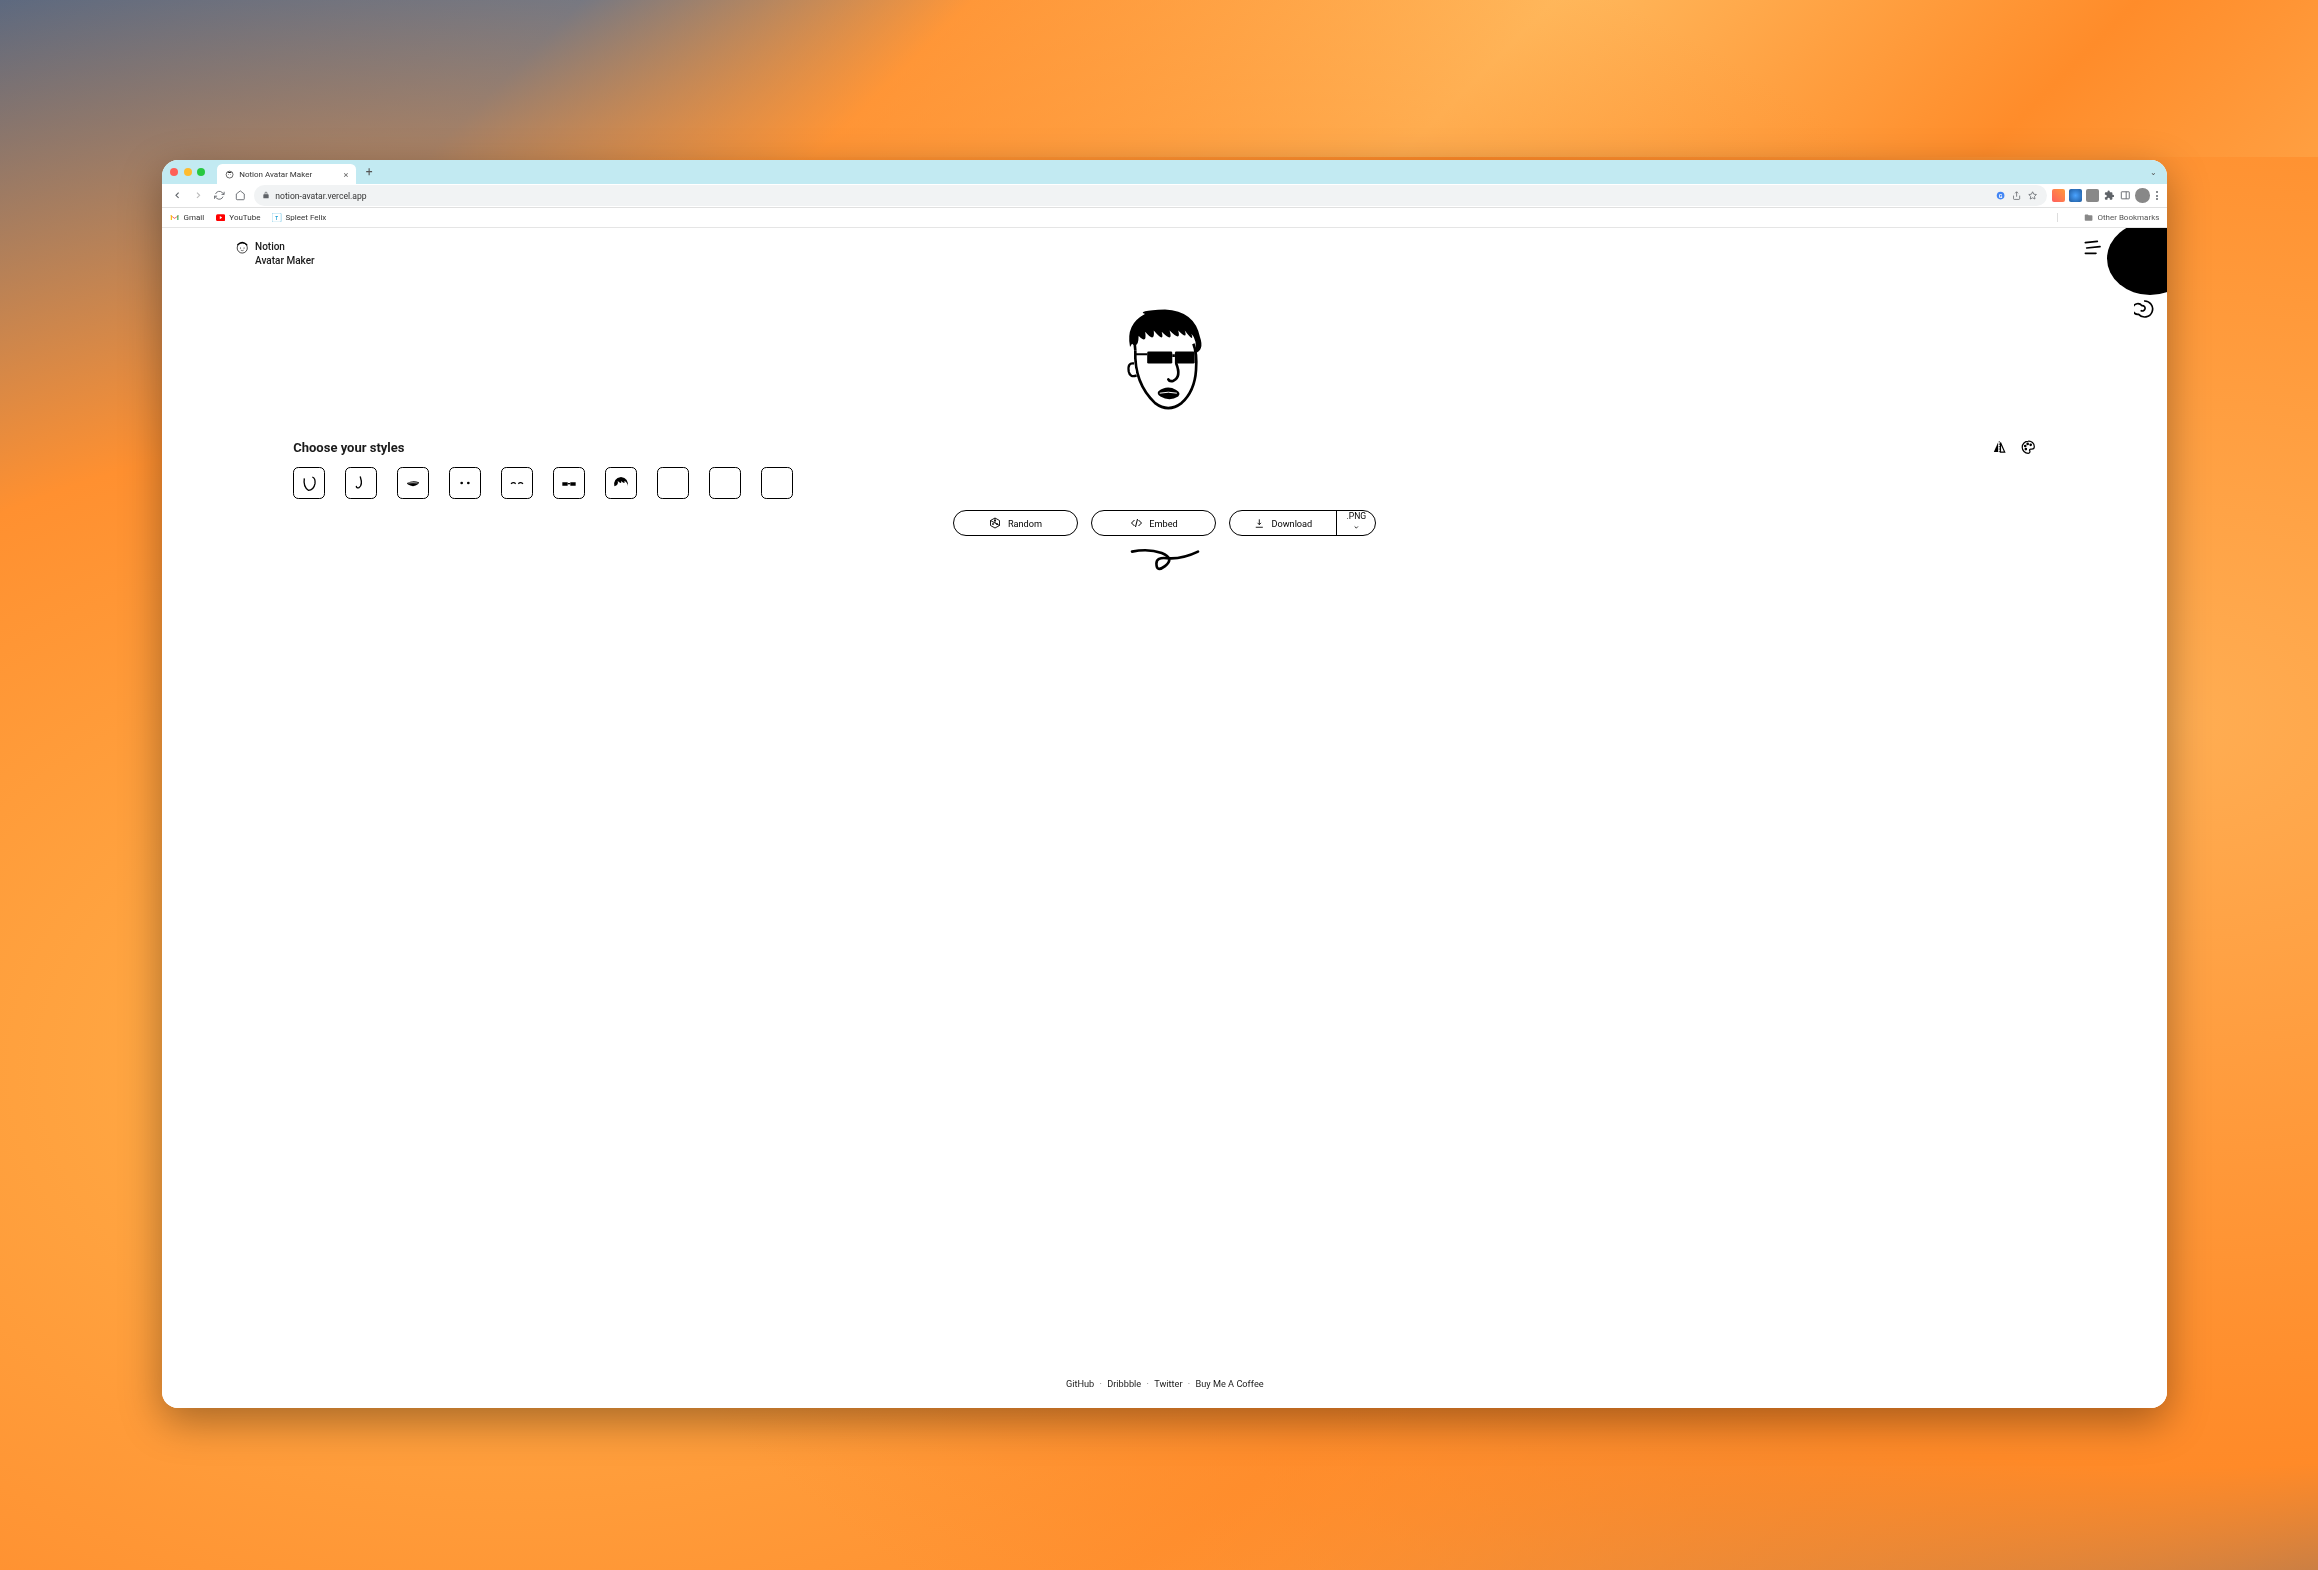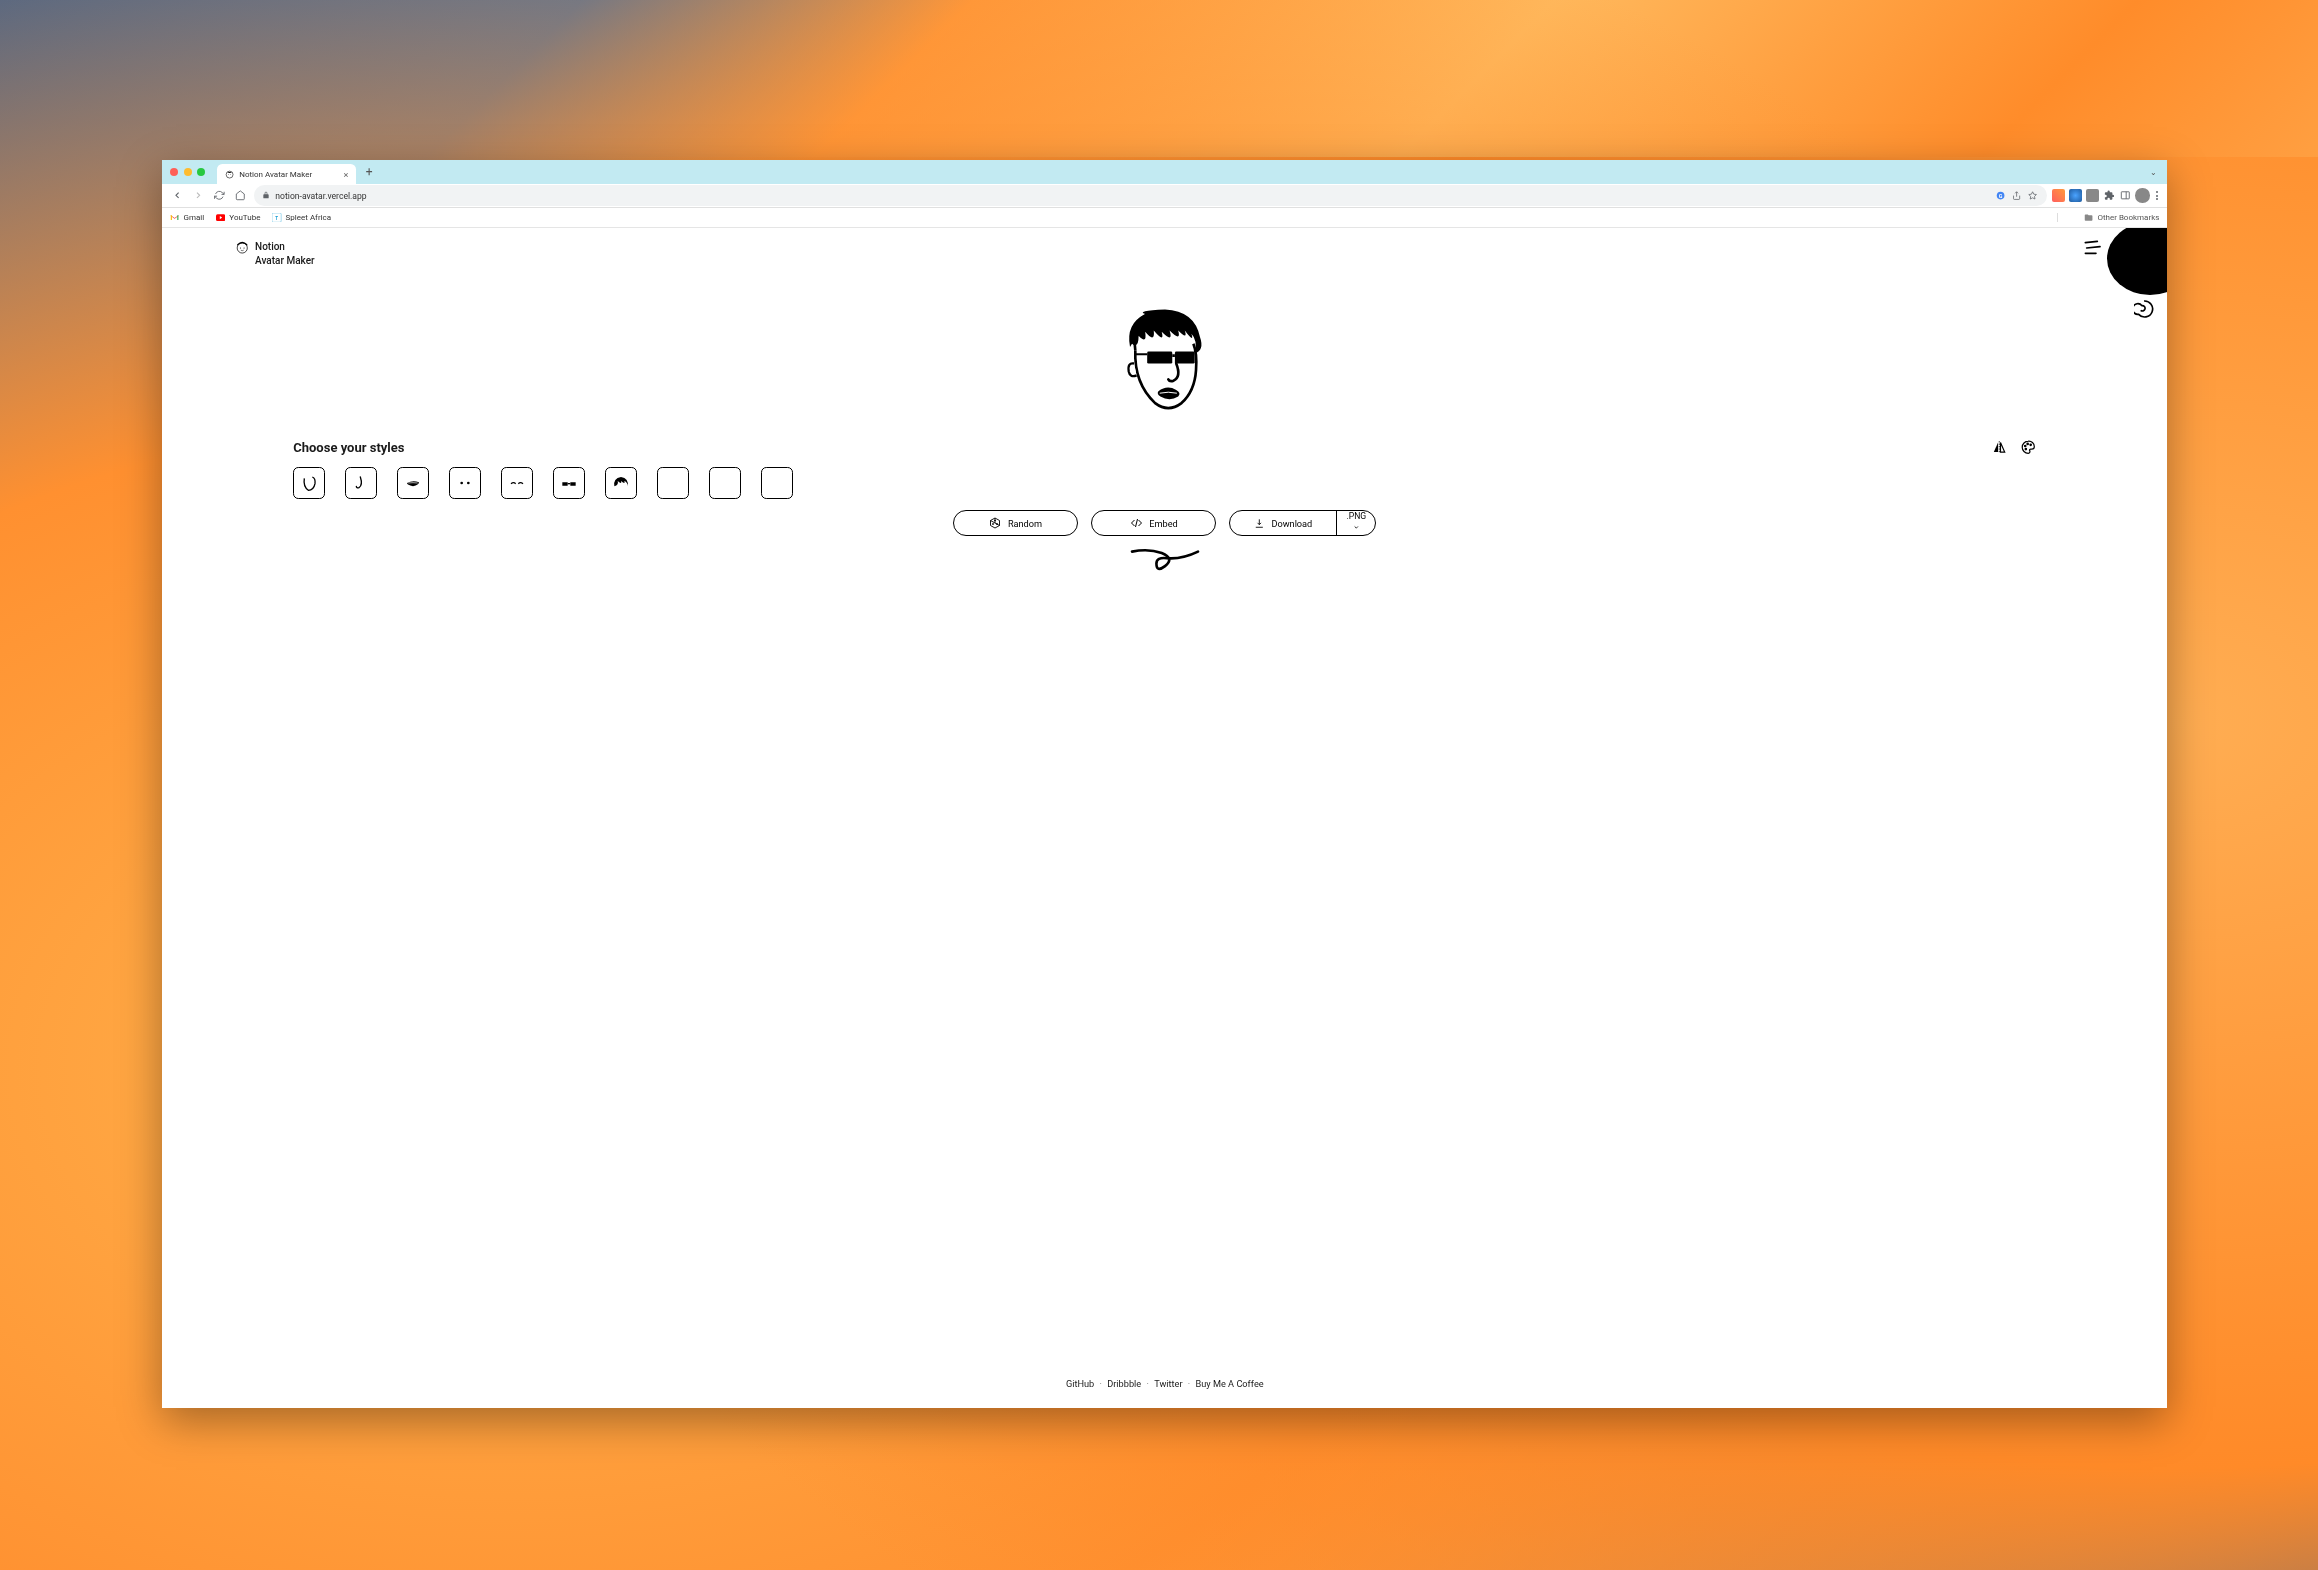--- a/index.html
+++ b/index.html
@@ -39,21 +39,21 @@
 }
 
 
 .browser {
   position: absolute;
   left: 7%;
   top: 10.2%;
   width: 86.5%;
   height: 79.5%;
   background: #fff;
-  border-radius: 0;
+  border-radius: 16px;
   box-shadow: 0 13px 40px rgba(0,0,0,0.35);
   overflow: hidden;
   display: flex;
   flex-direction: column;
 }
 
 
 .tab-bar {
   background: #c2eaf2;
   height: 24px;
@@ -393,21 +393,21 @@
         </span>
       <span>YouTube</span>
     </div>
     <div class="bookmark">
       <span class="bk-icon">
           <svg width="9.2" height="9.2" viewBox="0 0 24 24" style="font-size:12px">
             <rect width="24" height="24" rx="3" fill="#fff" stroke="#1ea0d6"></rect>
             <text x="12" y="17" text-anchor="middle" fill="#1ea0d6" font-size="12" font-weight="bold">T</text>
           </svg>
         </span>
-      <span>Spleet Africa</span>
+      <span>Spleet Felix</span>
     </div>
     <div class="bk-spacer"></div>
     <div class="other-bk">
       <span class="bk-icon">
           <svg width="9.2" height="9.2" viewBox="0 0 24 24" fill="#888">
             <path d="M10 4H4a2 2 0 00-2 2v12a2 2 0 002 2h16a2 2 0 002-2V8a2 2 0 00-2-2h-8l-2-2z"></path>
           </svg>
         </span>
       <span>Other Bookmarks</span>
     </div>

